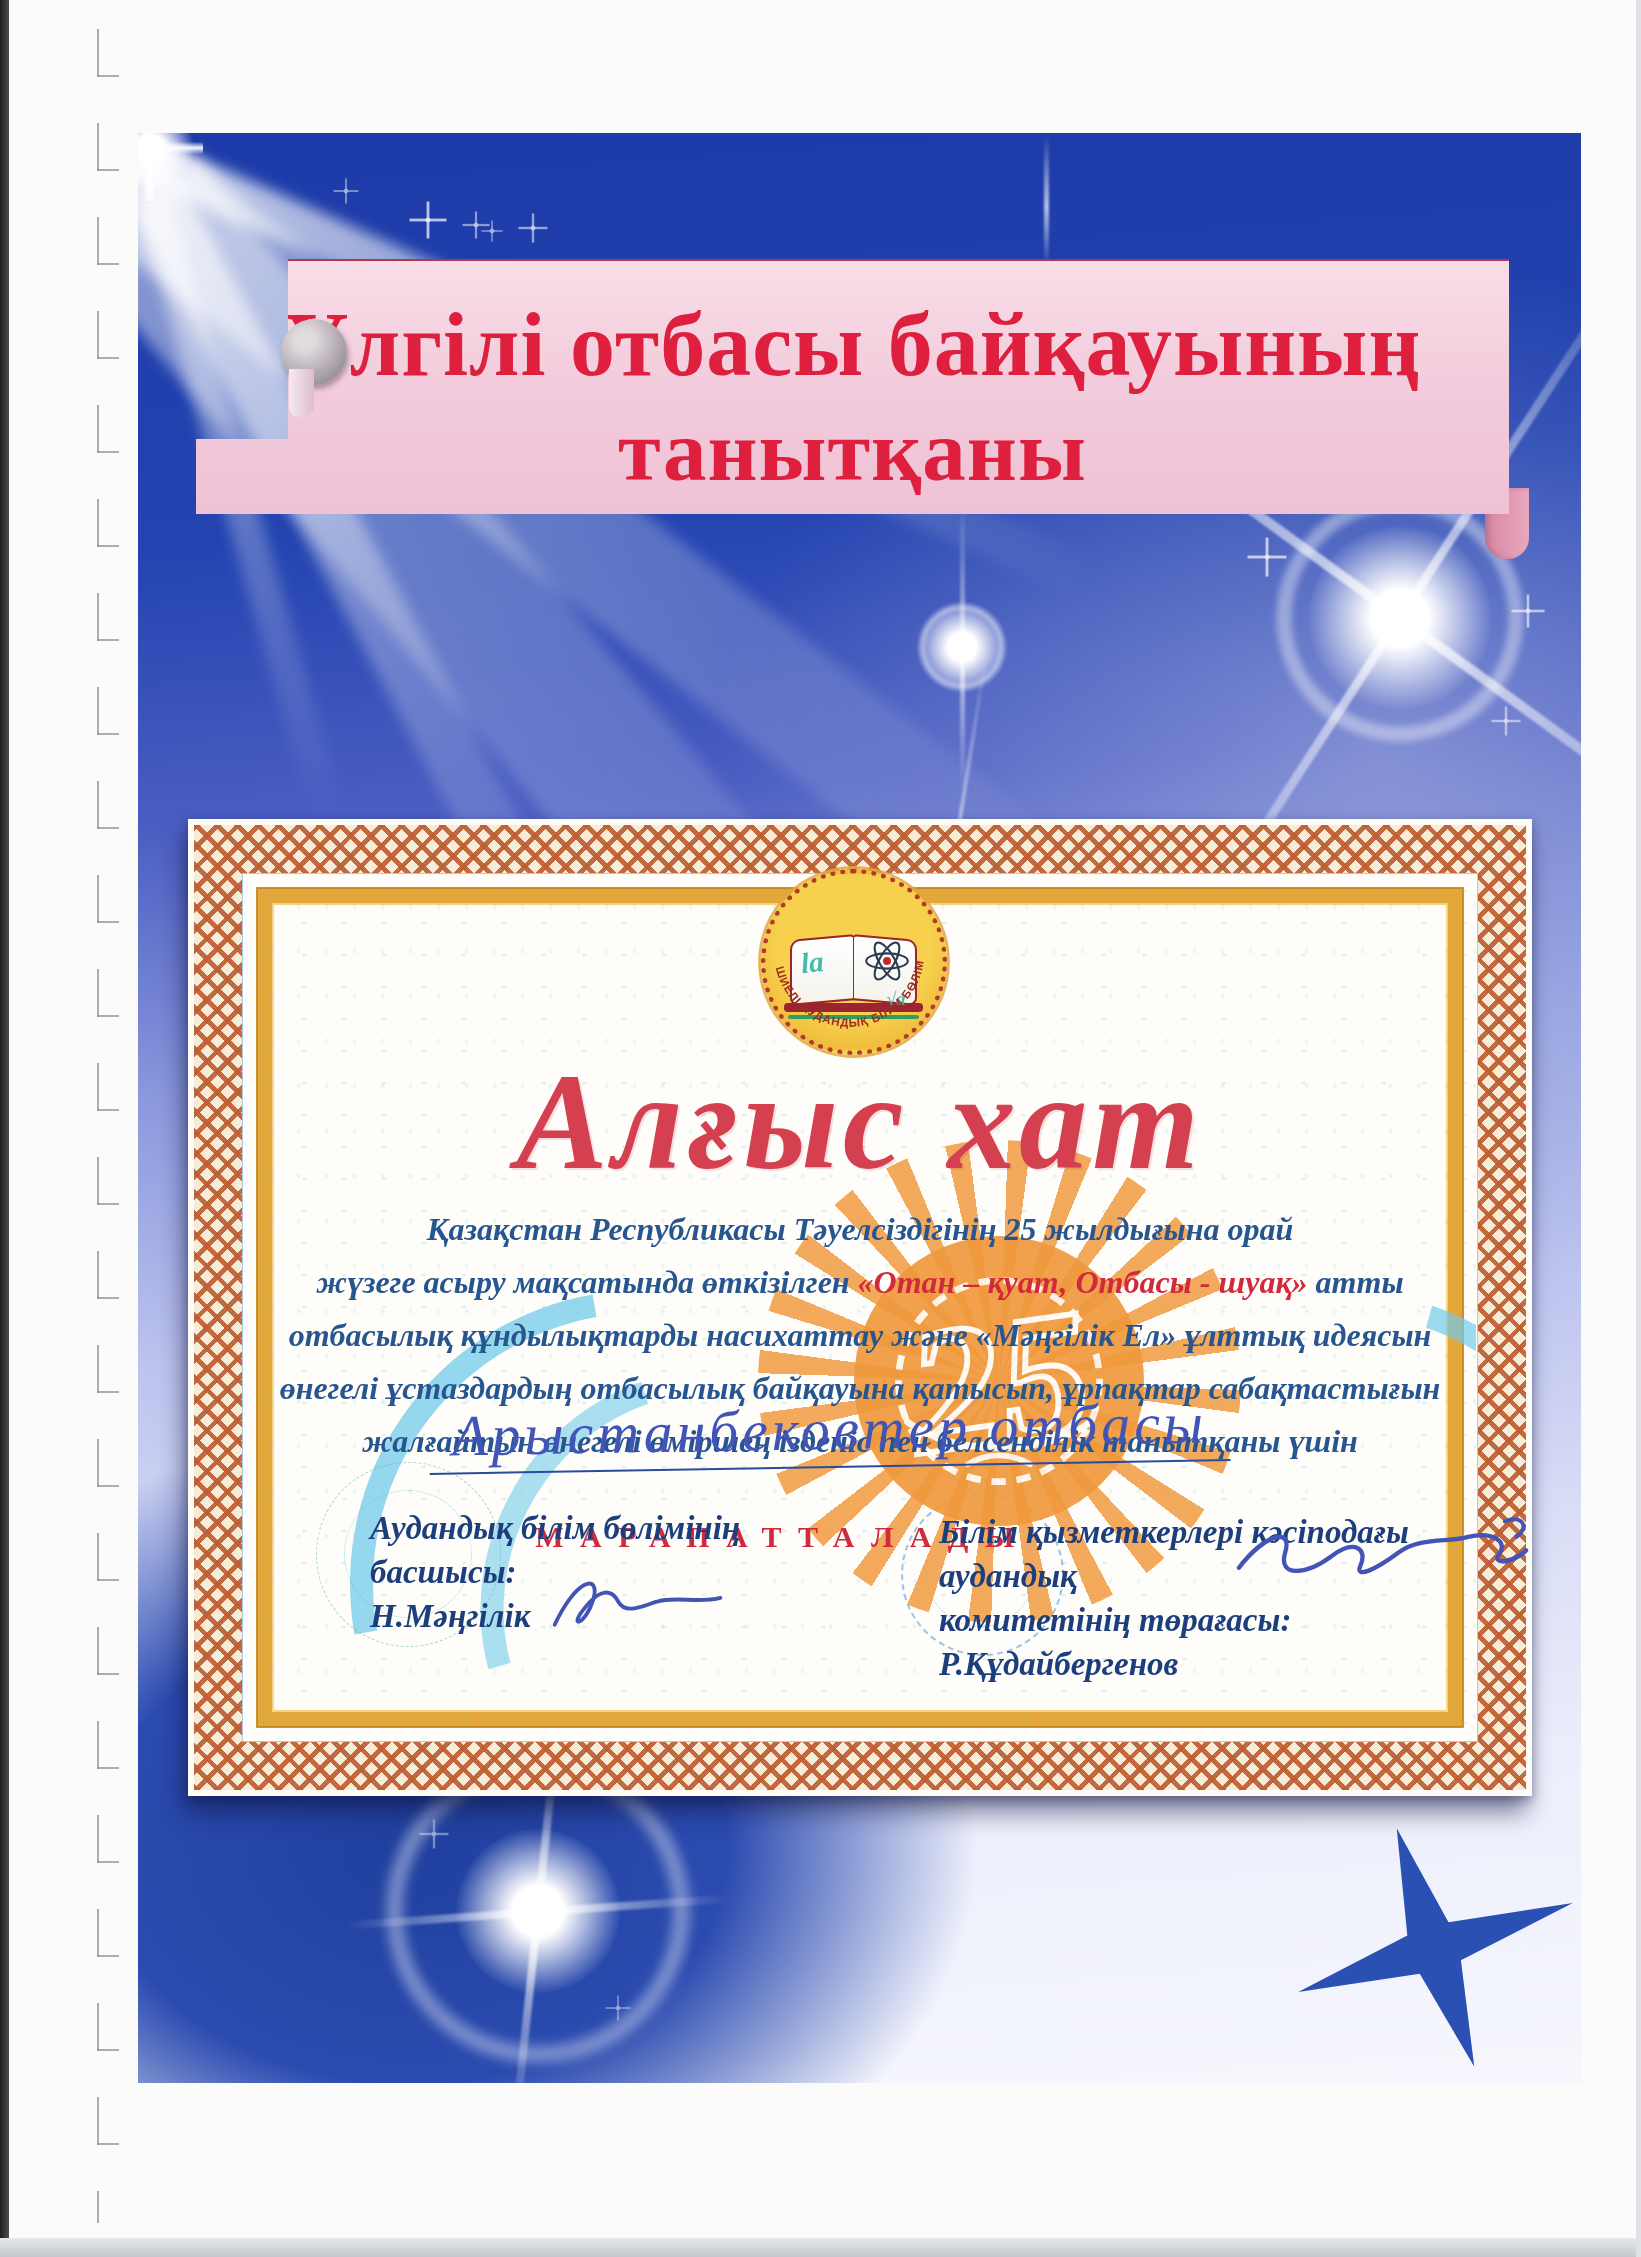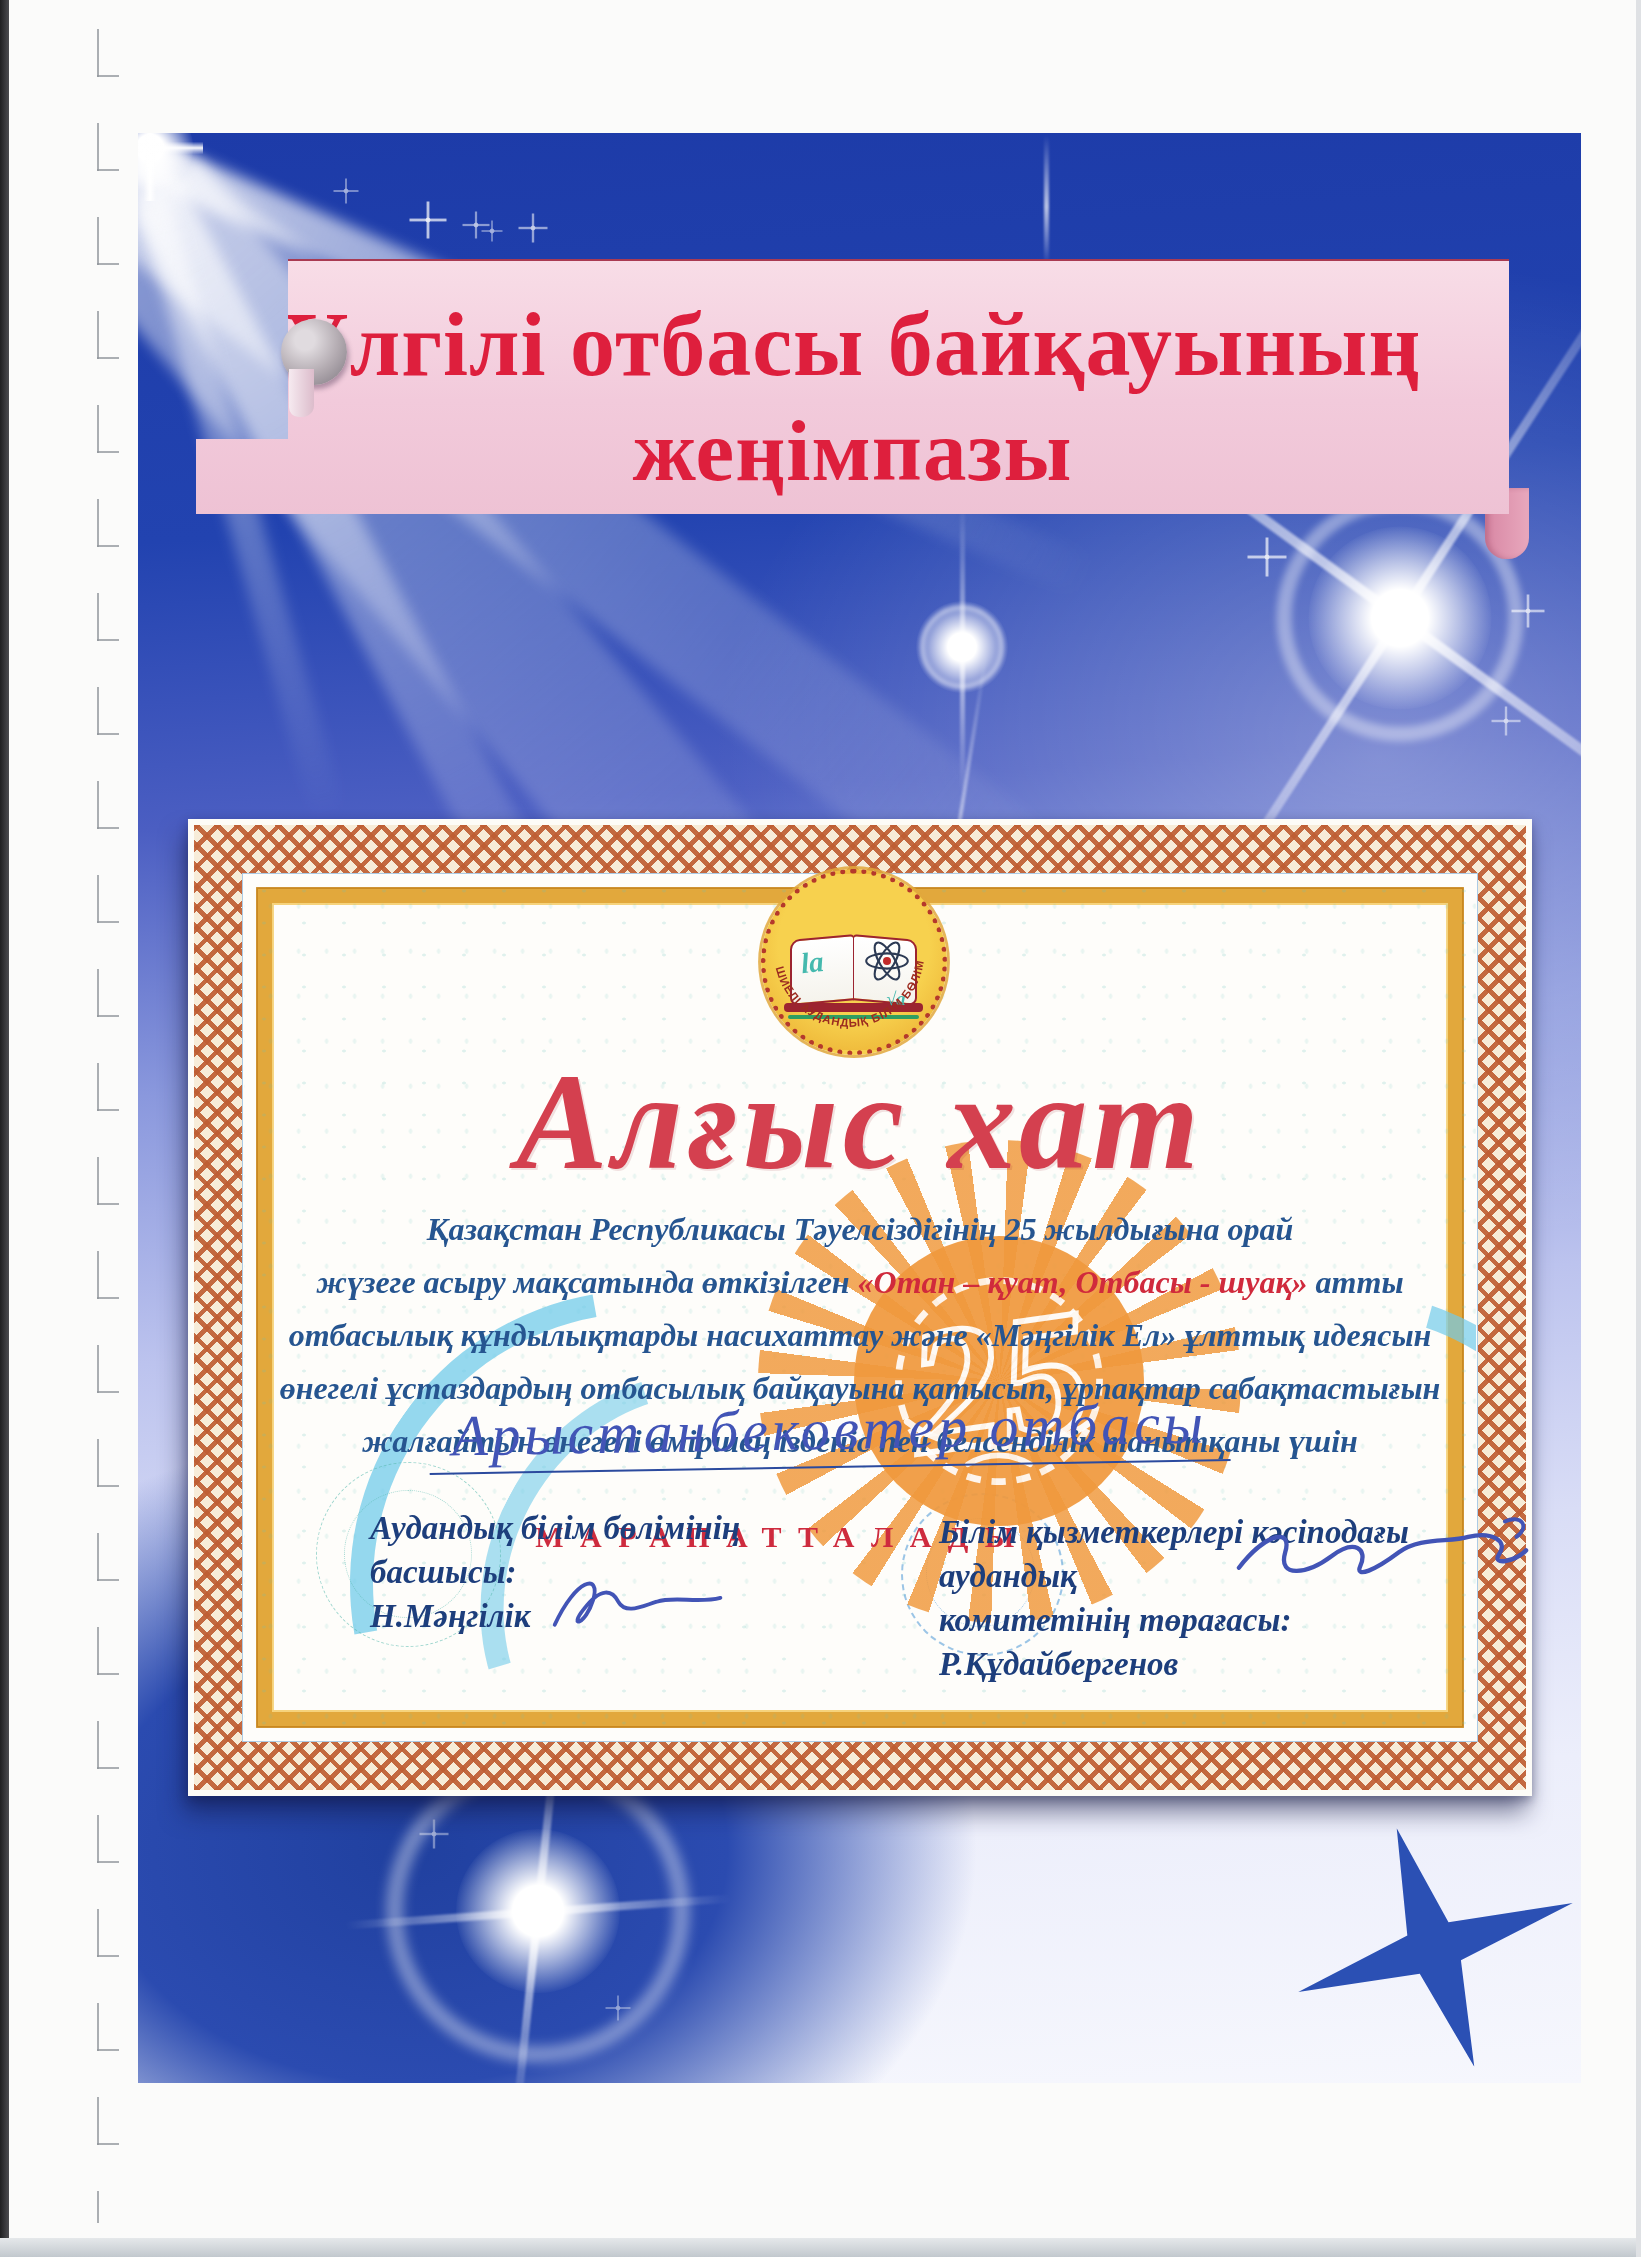--- a/index.html
+++ b/index.html
@@ -163,21 +163,21 @@
     <div class="vstreak" style="left:396px;top:1566px;width:7.7px;height:425px;opacity:.9;transform:rotate(6deg);"></div>
     <div class="linebeam" style="left:207px;top:1775px;width:386px;height:7.7px;opacity:.8;transform:rotate(-4deg);"></div>
     <div class="glowcore" style="left:400px;top:1778px;width:164px;height:164px;"></div>
 
     <div class="navstar" style="left:1172px;top:1689px;width:251px;height:251px;transform:rotate(-18deg) scaleX(1.15);"></div>
   </div>
 
   <div class="abs tail"></div>
   <div class="abs banner">
     <div class="banner-text bl1">Үлгілі отбасы байқауының</div>
-    <div class="banner-text bl2">жеңімпазы</div>
+    <div class="banner-text bl2">танытқаны</div>
   </div>
   <div class="abs curl"></div>
 
   <div class="abs cert">
     <div class="lattice"></div>
     <div class="cwhite"></div>
     <div class="cgold"></div>
 
     <div class="wm">
       <div class="speckle"></div>

